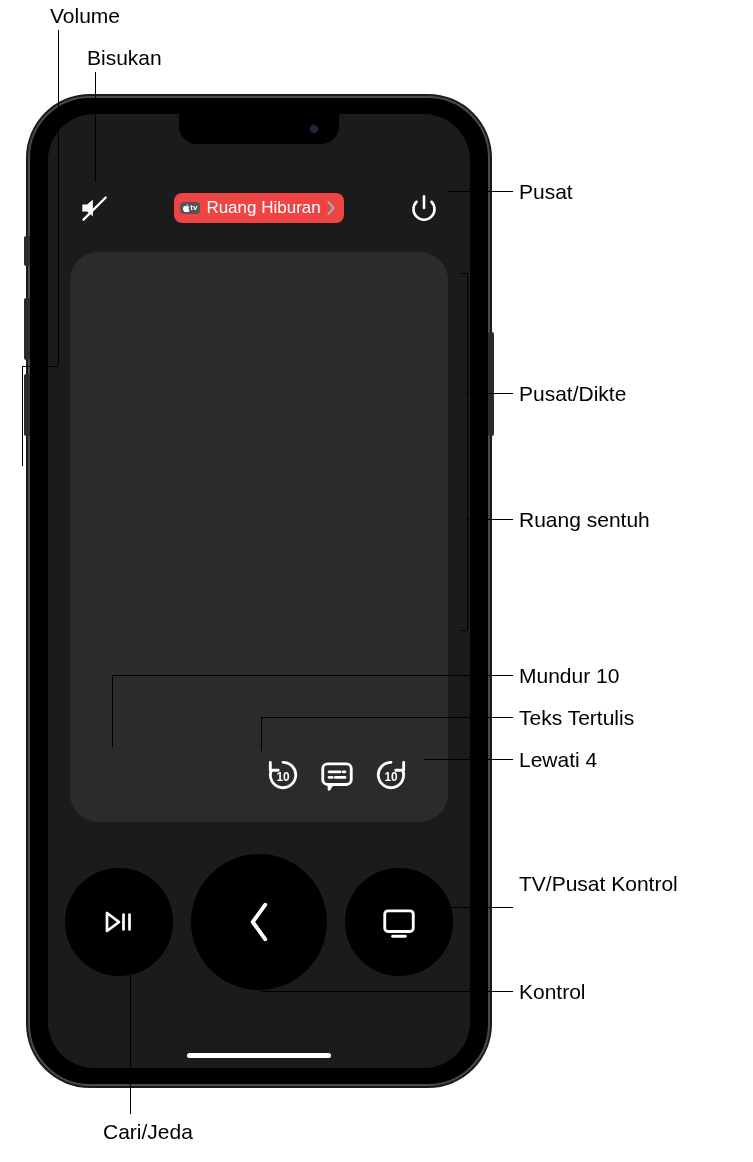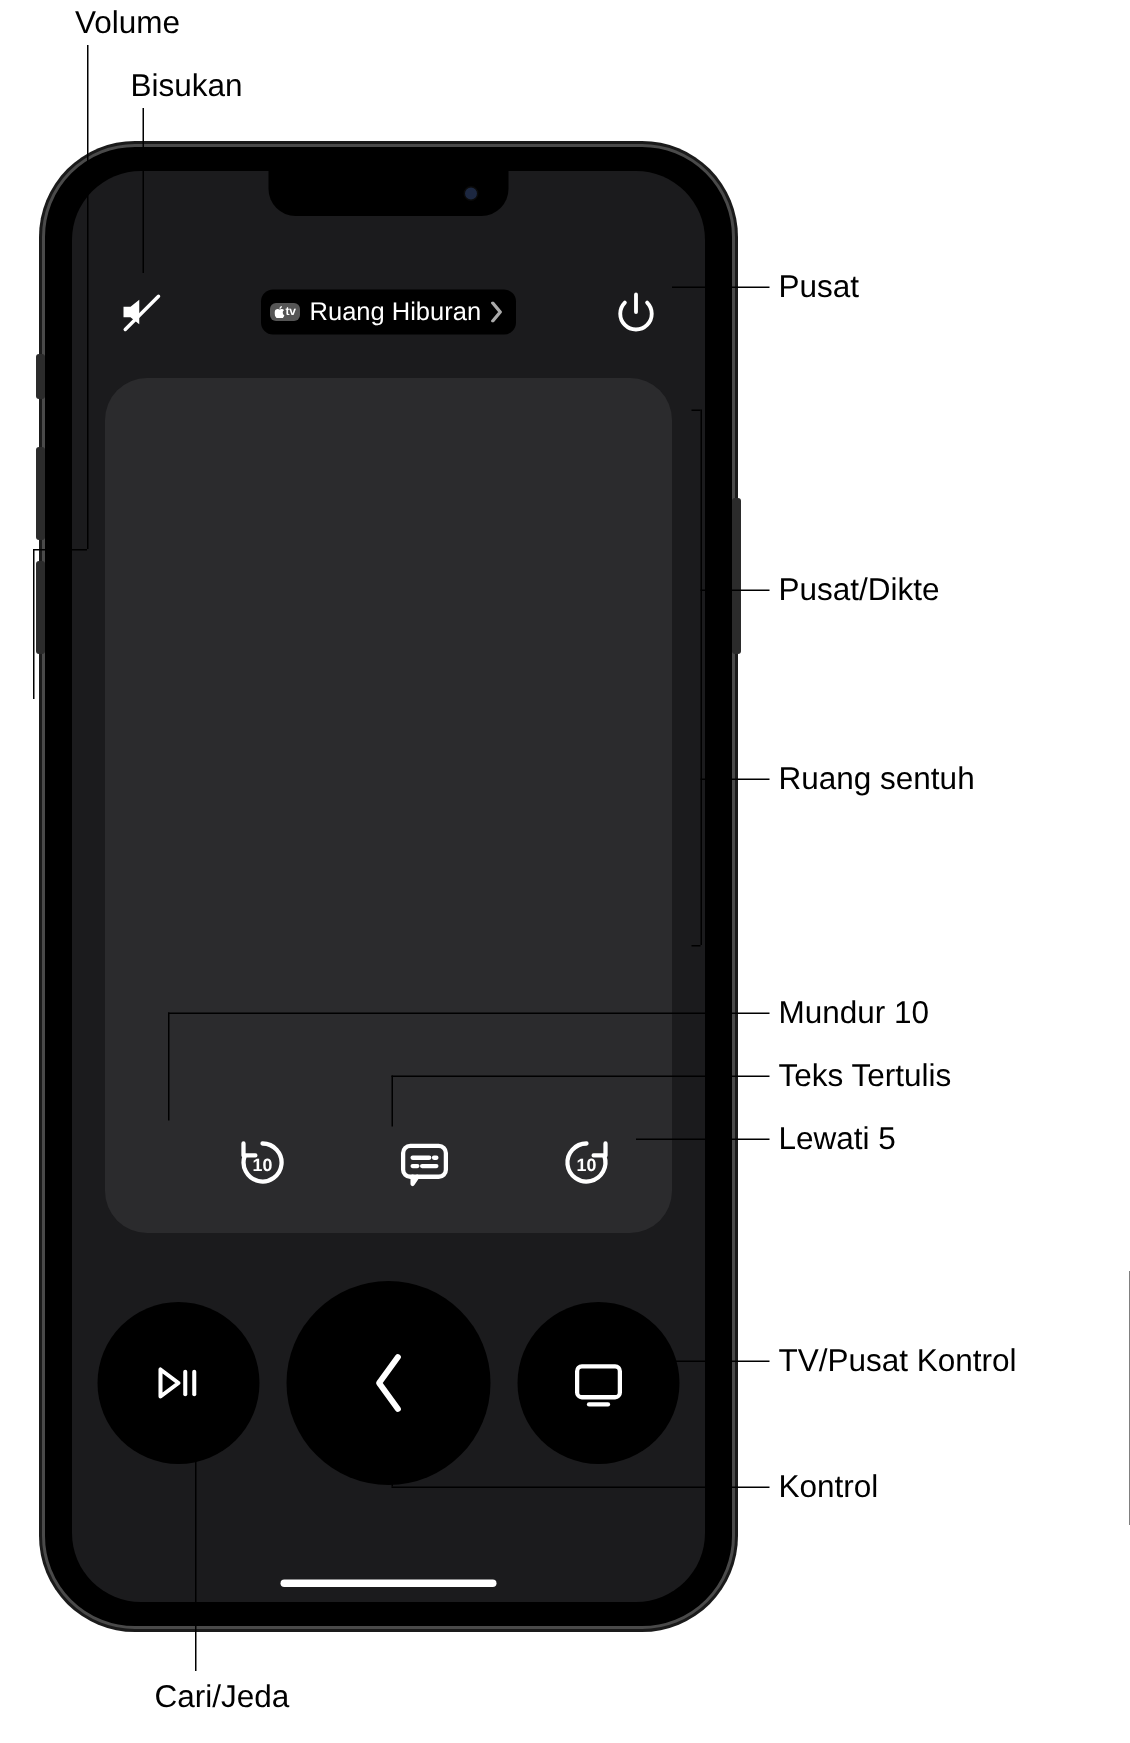--- a/index.html
+++ b/index.html
@@ -101,21 +101,21 @@
     }
     .mute-btn, .power-btn {
       width: 36px;
       height: 36px;
       display: flex;
       align-items: center;
       justify-content: center;
       color: #fff;
     }
     .device-chip {
-      background: #000000;
+      background: #ef4444;
       border-radius: 8px;
       padding: 5px 8px 5px 6px;
       display: flex;
       align-items: center;
       gap: 6px;
       color: #fff;
       font-size: 17px;
       font-weight: 500;
     }
     .tv-badge {
@@ -139,21 +139,21 @@
       height: 570px;
       background: #2b2b2d;
       border-radius: 28px;
     }
     .touch-footer {
       position: absolute;
       left: 0;
       right: 0;
       bottom: 20px;
       display: flex;
-      justify-content: space-between;
+      justify-content: flex-end;
       padding: 0 30px;
       margin-left: 48px;
     }
     .tf-btn {
       width: 54px;
       height: 54px;
       display: flex;
       align-items: center;
       justify-content: center;
       color: #fff;
@@ -307,22 +307,22 @@
   </div>
 </div>
 
 <div class="label" style="left:50px; top:4px;">Volume</div>
 <div class="label" style="left:87px; top:46px;">Bisukan</div>
 <div class="label" style="left:519px; top:180px;">Pusat</div>
 <div class="label" style="left:519px; top:382px;">Pusat/Dikte</div>
 <div class="label" style="left:519px; top:508px;">Ruang sentuh</div>
 <div class="label" style="left:519px; top:664px;">Mundur 10</div>
 <div class="label" style="left:519px; top:706px;">Teks Tertulis</div>
-<div class="label" style="left:519px; top:748px;">Lewati 5</div>
-<div class="label" style="left:519px; top:896px;">TV/Pusat Kontrol</div>
+<div class="label" style="left:519px; top:748px;">Lewati 4</div>
+<div class="label" style="left:519px; top:872px;">TV/Pusat Kontrol</div>
 <div class="label" style="left:519px; top:980px;">Kontrol</div>
 <div class="label" style="left:103px; top:1120px;">Cari/Jeda</div>
 
 <div class="leader leader-v" style="left:58px; top:30px; height:336px;"></div>
 <div class="leader leader-v" style="left:22px; top:366px; height:100px;"></div>
 <div class="leader leader-h" style="left:22px; top:366px; width:36px;"></div>
 
 <div class="leader leader-v" style="left:95px; top:72px; height:110px;"></div>
 
 <div class="leader leader-h" style="left:448px; top:191px; width:65px;"></div>

